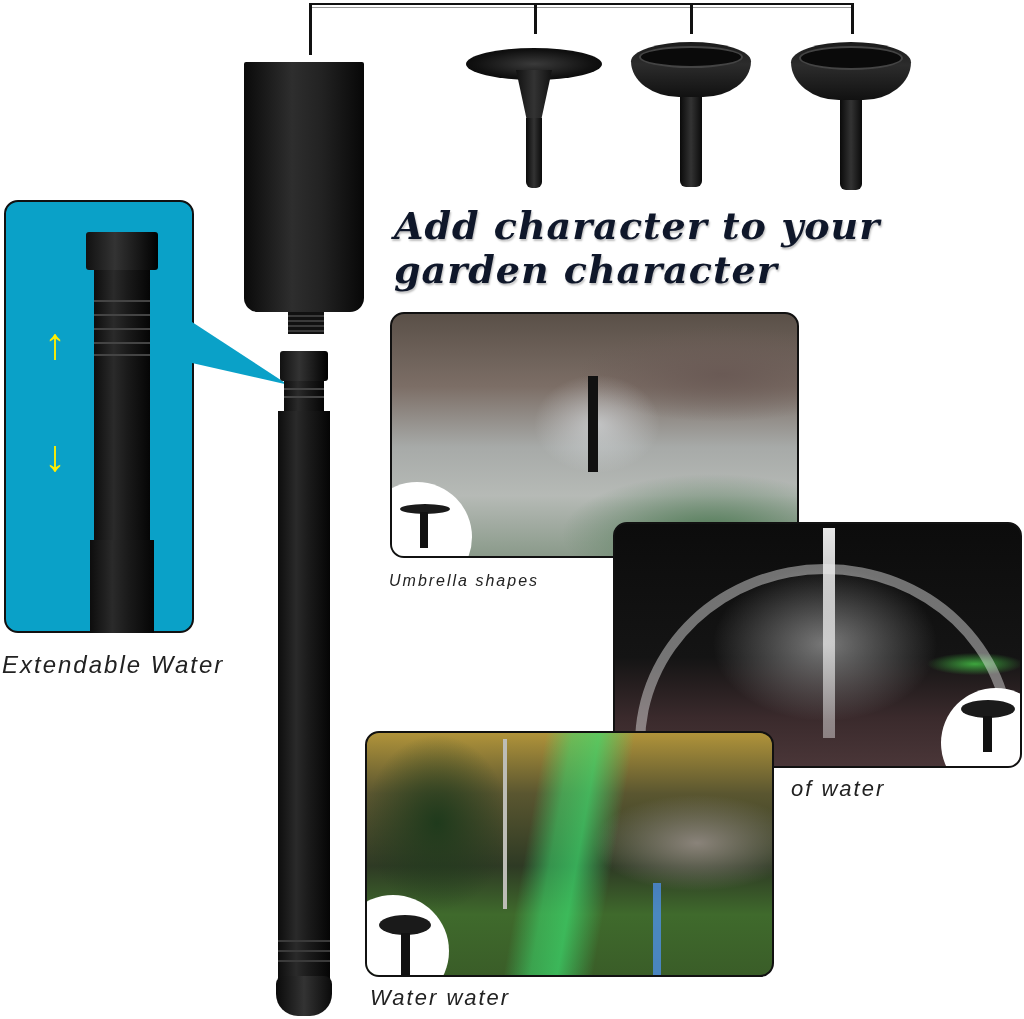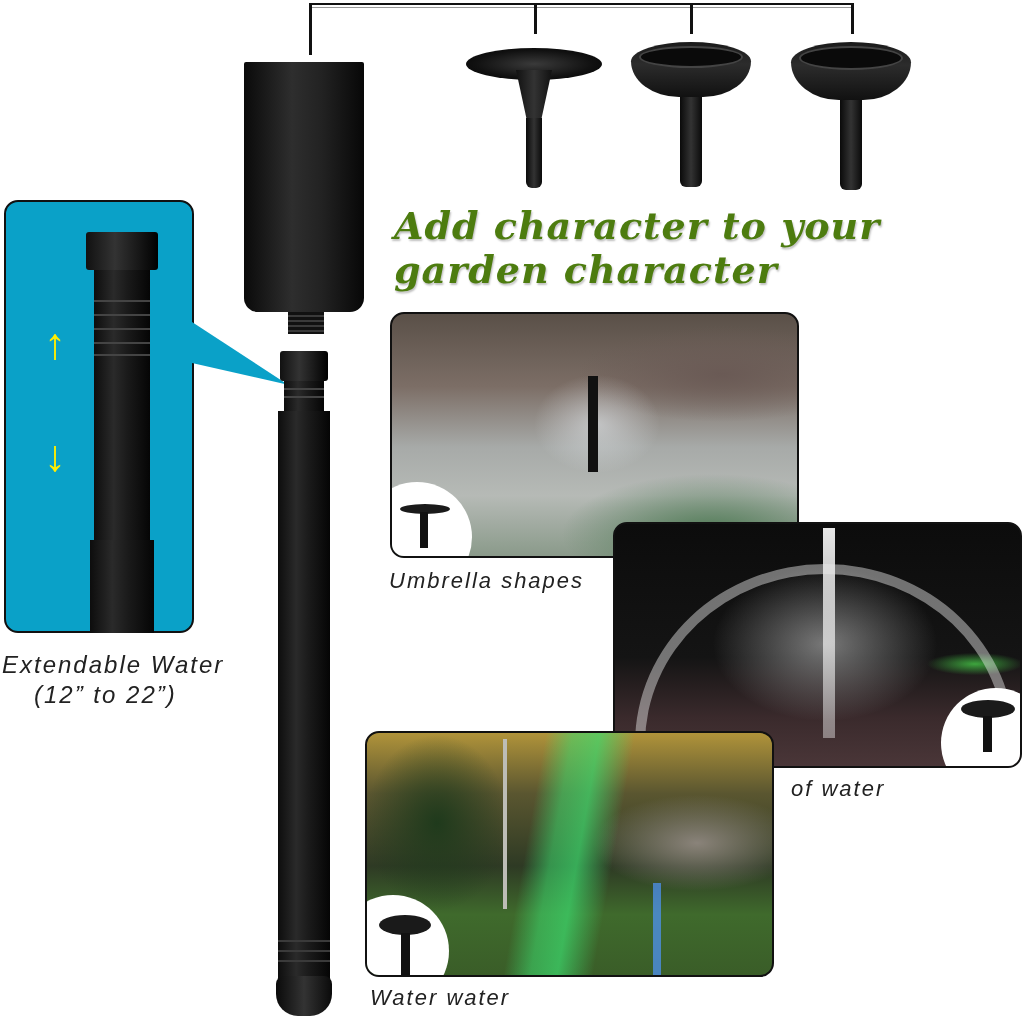--- a/index.html
+++ b/index.html
@@ -9,21 +9,21 @@
     }
     .abs { position: absolute; }
 
     
     .bracket-h { background: #111; height: 2px; }
     .bracket-h2 { background: #999; height: 1px; }
     .bracket-v { background: #111; width: 3px; }
 
     
     .headline {
-      color: #4d7c0f;
+      color: #0f172a;
       font-family: "DejaVu Serif", serif;
       font-weight: bold; font-style: italic;
       font-size: 38px; line-height: 44px;
       text-shadow: 1px 2px 2px rgba(0,0,0,0.25);
       letter-spacing: 1px;
     }
 
     
     .caption {
       font-style: italic; color: #222;
@@ -114,35 +114,34 @@
 <div class="abs ring" style="left:284px; top:388px; width:40px;"></div>
 <div class="abs ring" style="left:284px; top:396px; width:40px;"></div>
 <div class="abs tube" style="left:278px; top:411px; width:52px; height:570px;"></div>
 <div class="abs ring" style="left:278px; top:940px; width:52px; background:#3a3a3a;"></div>
 <div class="abs ring" style="left:278px; top:950px; width:52px; background:#3a3a3a;"></div>
 <div class="abs ring" style="left:278px; top:960px; width:52px; background:#3a3a3a;"></div>
 <div class="abs" style="left:276px; top:976px; width:56px; height:40px; border-radius:8px 8px 22px 22px; background:linear-gradient(90deg,#0a0a0a,#333,#0a0a0a);"></div>
 
 <div class="abs caption" style="left:2px; top:650px; width:280px;">
   <div>Extendable Water</div>
-  <div style="padding-left:32px;">(12” to 22”)</div>
 </div>
 
 <div class="abs photo" style="left:390px; top:312px; width:409px; height:246px; background:
   radial-gradient(ellipse 90px 70px at 205px 110px, rgba(230,235,240,0.55), rgba(0,0,0,0) 70%),
   radial-gradient(ellipse 180px 60px at 330px 60px, #6a5a55, rgba(0,0,0,0) 80%),
   radial-gradient(ellipse 200px 80px at 320px 220px, #4f7a55, rgba(0,0,0,0) 75%),
   linear-gradient(180deg,#5a5048 0%,#7c6e66 30%,#a7aaa8 55%,#b6bab6 75%,#8a9a8a 100%);">
   <div class="abs" style="left:196px; top:62px; width:10px; height:96px; background:#111;"></div>
   <div class="abs thumb-circle" style="left:-30px; top:168px; width:110px; height:110px;">
     <div class="abs" style="left:38px; top:22px; width:50px; height:10px; border-radius:50%; background:#1a1a1a;"></div>
     <div class="abs" style="left:58px; top:30px; width:8px; height:36px; background:#111;"></div>
   </div>
 </div>
-<div class="abs caption" style="left:389px; top:566px; font-size:22px;">Umbrella shapes</div>
+<div class="abs caption" style="left:389px; top:566px; font-size:16px;">Umbrella shapes</div>
 
 <div class="abs photo" style="left:613px; top:522px; width:409px; height:246px; background:
   radial-gradient(ellipse 160px 110px at 210px 120px, rgba(220,220,220,0.5), rgba(0,0,0,0) 70%),
   radial-gradient(ellipse 60px 14px at 360px 140px, #3da53d, rgba(0,0,0,0) 80%),
   linear-gradient(180deg,#0c0c0c 0%,#141414 55%,#3a2a2c 80%,#4a3638 100%);">
   <div class="abs" style="left:208px; top:4px; width:12px; height:210px; background:linear-gradient(180deg,rgba(255,255,255,0.9),rgba(255,255,255,0.4));"></div>
   <div class="abs" style="left:20px; top:40px; width:380px; height:360px; border-radius:50%; border:10px solid rgba(235,235,235,0.45); box-sizing:border-box;"></div>
   <div class="abs thumb-circle" style="left:326px; top:164px; width:110px; height:110px;">
     <div class="abs" style="left:20px; top:12px; width:54px; height:18px; border-radius:50%; background:#1a1a1a;"></div>
     <div class="abs" style="left:42px; top:28px; width:9px; height:36px; background:#111;"></div>

